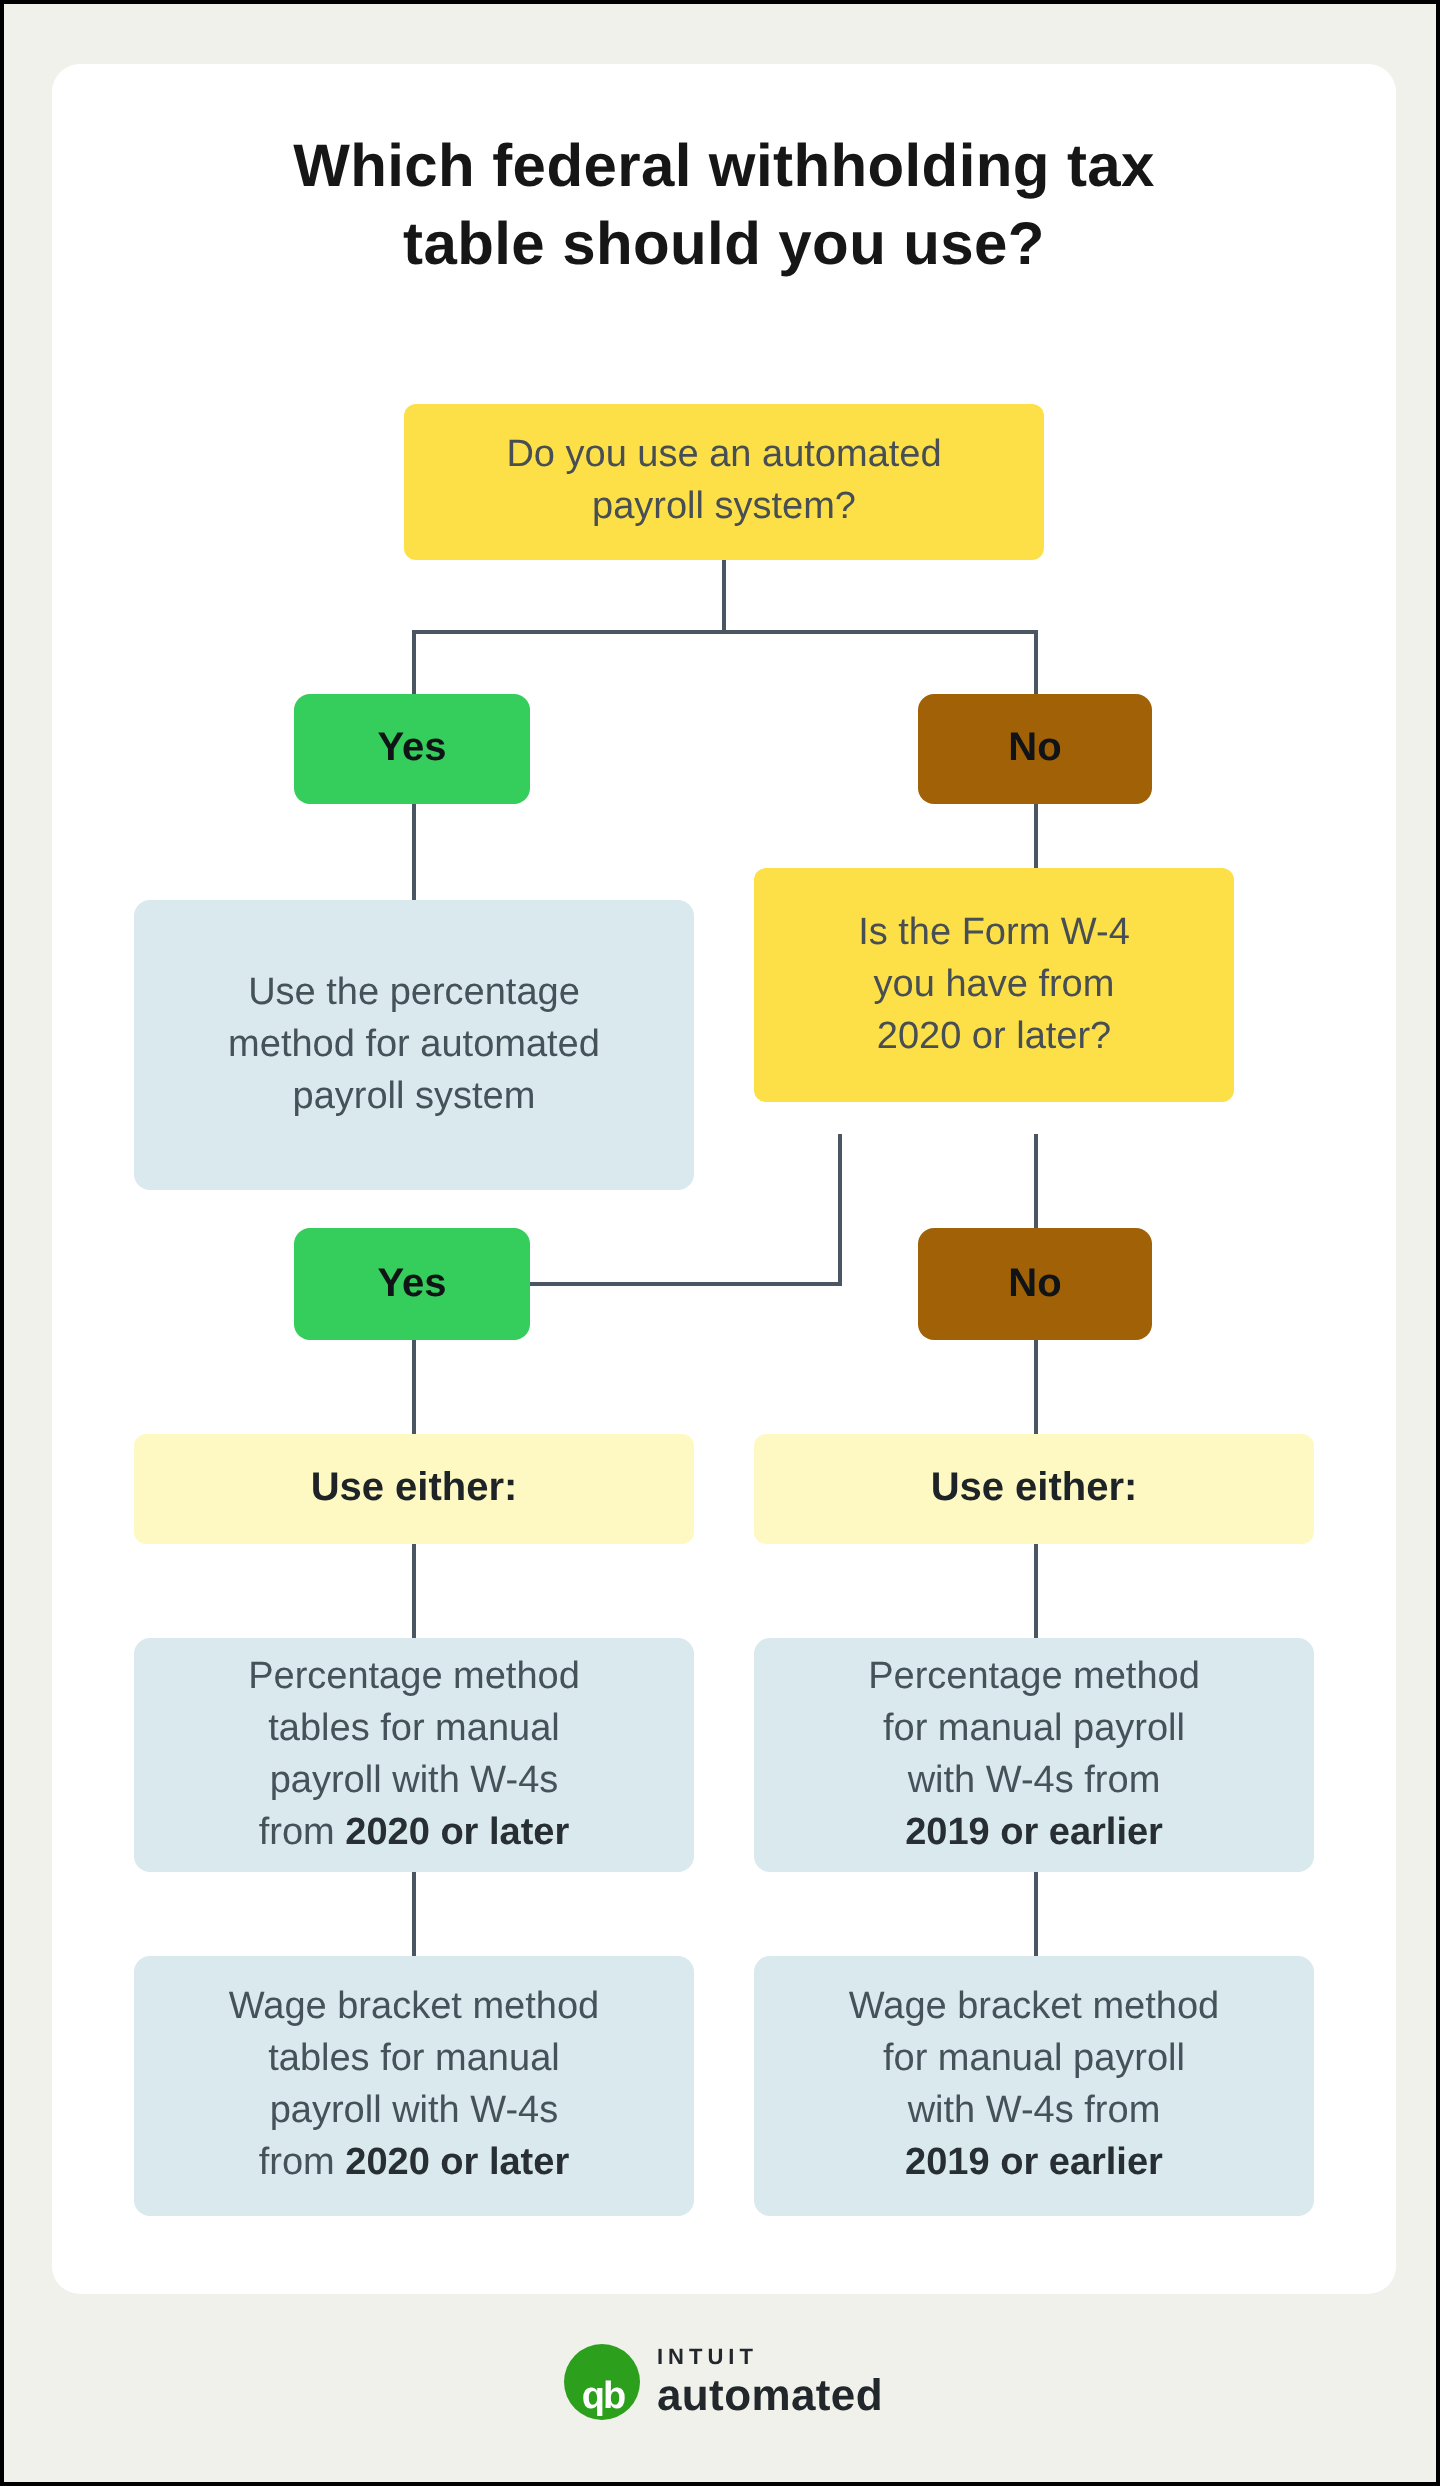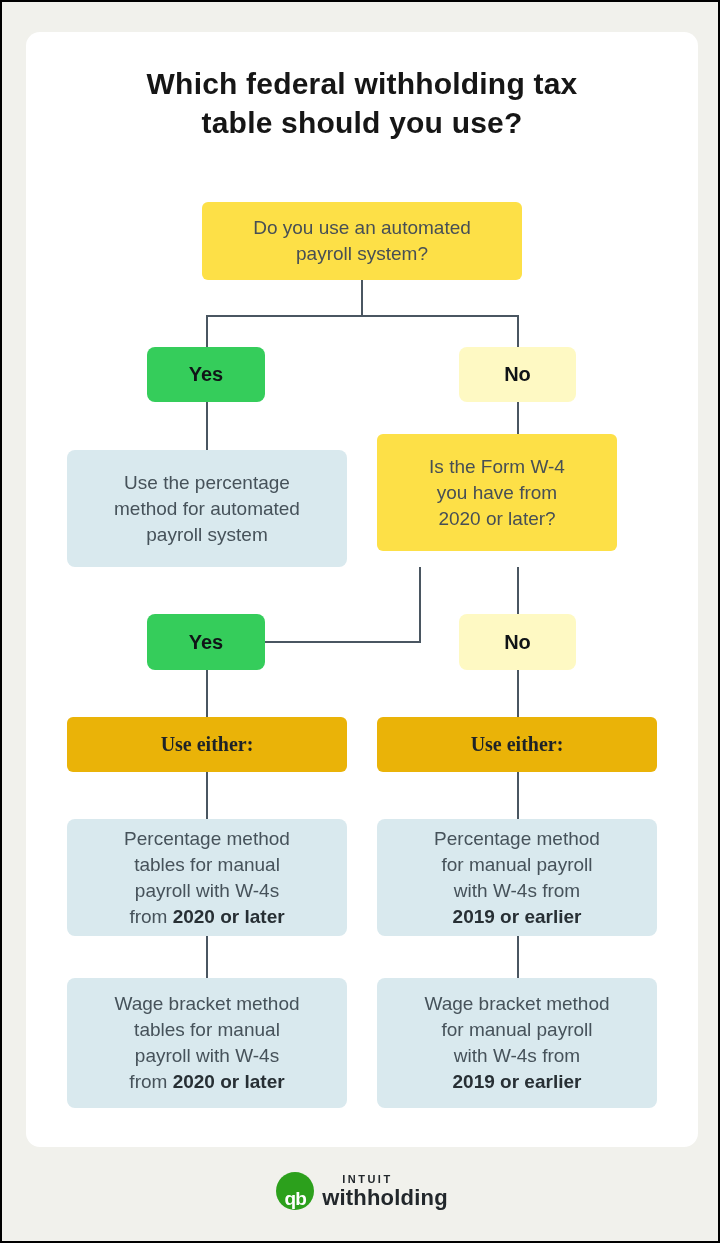--- a/index.html
+++ b/index.html
@@ -40,41 +40,41 @@
   .blue{
     background:#d9e9ee;border-radius:8px;
     font-size:19px;line-height:26px;color:#46525a;
   }
   .blue b{color:#272f34;font-weight:700;}
   .btn{
     border-radius:8px;
     font-size:20px;font-weight:700;color:#101417;text-align:center;
   }
   .btn.green{background:#35cd5b;}
-  .btn.orange{background:#fef9c3;}
+  .btn.orange{background:#a16207;}
   .either{
-    background:#eab308;border-radius:6px;
-    font-size:20px;font-weight:700;color:#1e2328;font-family:Liberation Serif, serif;
+    background:#fef9c3;border-radius:6px;
+    font-size:20px;font-weight:700;color:#1e2328;
   }
   .line{position:absolute;background:#4a5661;}
   
   .footer{
     position:absolute;left:0;top:1170px;width:720px;
     display:flex;align-items:center;justify-content:center;gap:8px;
   }
   .qb-circle{
     width:38px;height:38px;border-radius:50%;
     background:#2ca01c;
     display:flex;align-items:flex-end;justify-content:center;
     color:#ffffff;font-size:19px;font-weight:700;letter-spacing:-1px;
   }
   .brand{display:flex;flex-direction:column;align-items:flex-start;}
   .brand-top{
     font-size:11px;font-weight:700;letter-spacing:2.5px;
-    text-transform:uppercase;color:#22272b;line-height:13px;margin-left:20px;
+    text-transform:uppercase;color:#22272b;line-height:13px;
   }
   .brand-bottom{
     font-size:22px;font-weight:700;color:#22272b;line-height:23px;
     letter-spacing:.2px;
   }
 </style>
 </head>
 <body>
 
 <div class="page">
@@ -104,21 +104,21 @@
 payroll system?</span>
   </div>
 
   <div class="node btn green" style="left:145px;top:345px;width:118px;height:55px;">
     <span class="txt">Yes</span>
   </div>
   <div class="node btn orange" style="left:457px;top:345px;width:117px;height:55px;">
     <span class="txt">No</span>
   </div>
 
-  <div class="node blue" style="left:65px;top:448px;width:280px;height:117px;">
+  <div class="node blue" style="left:65px;top:448px;width:280px;height:145px;">
     <span class="txt">Use the percentage
 method for automated
 payroll system</span>
   </div>
   <div class="node q" style="left:375px;top:432px;width:240px;height:117px;">
     <span class="txt">Is the Form W-4
 you have from
 2020 or later?</span>
   </div>
 
@@ -161,16 +161,16 @@
 with W-4s from
 </span><b>2019 or earlier</b></span>
   </div>
 
   <div class="footer">
     <div class="qb-circle">
       <span>qb</span>
     </div>
     <div class="brand">
       <span class="brand-top">intuit</span>
-      <span class="brand-bottom">withholding</span>
+      <span class="brand-bottom">automated</span>
     </div>
   </div>
 </div>
 
 </body></html>

